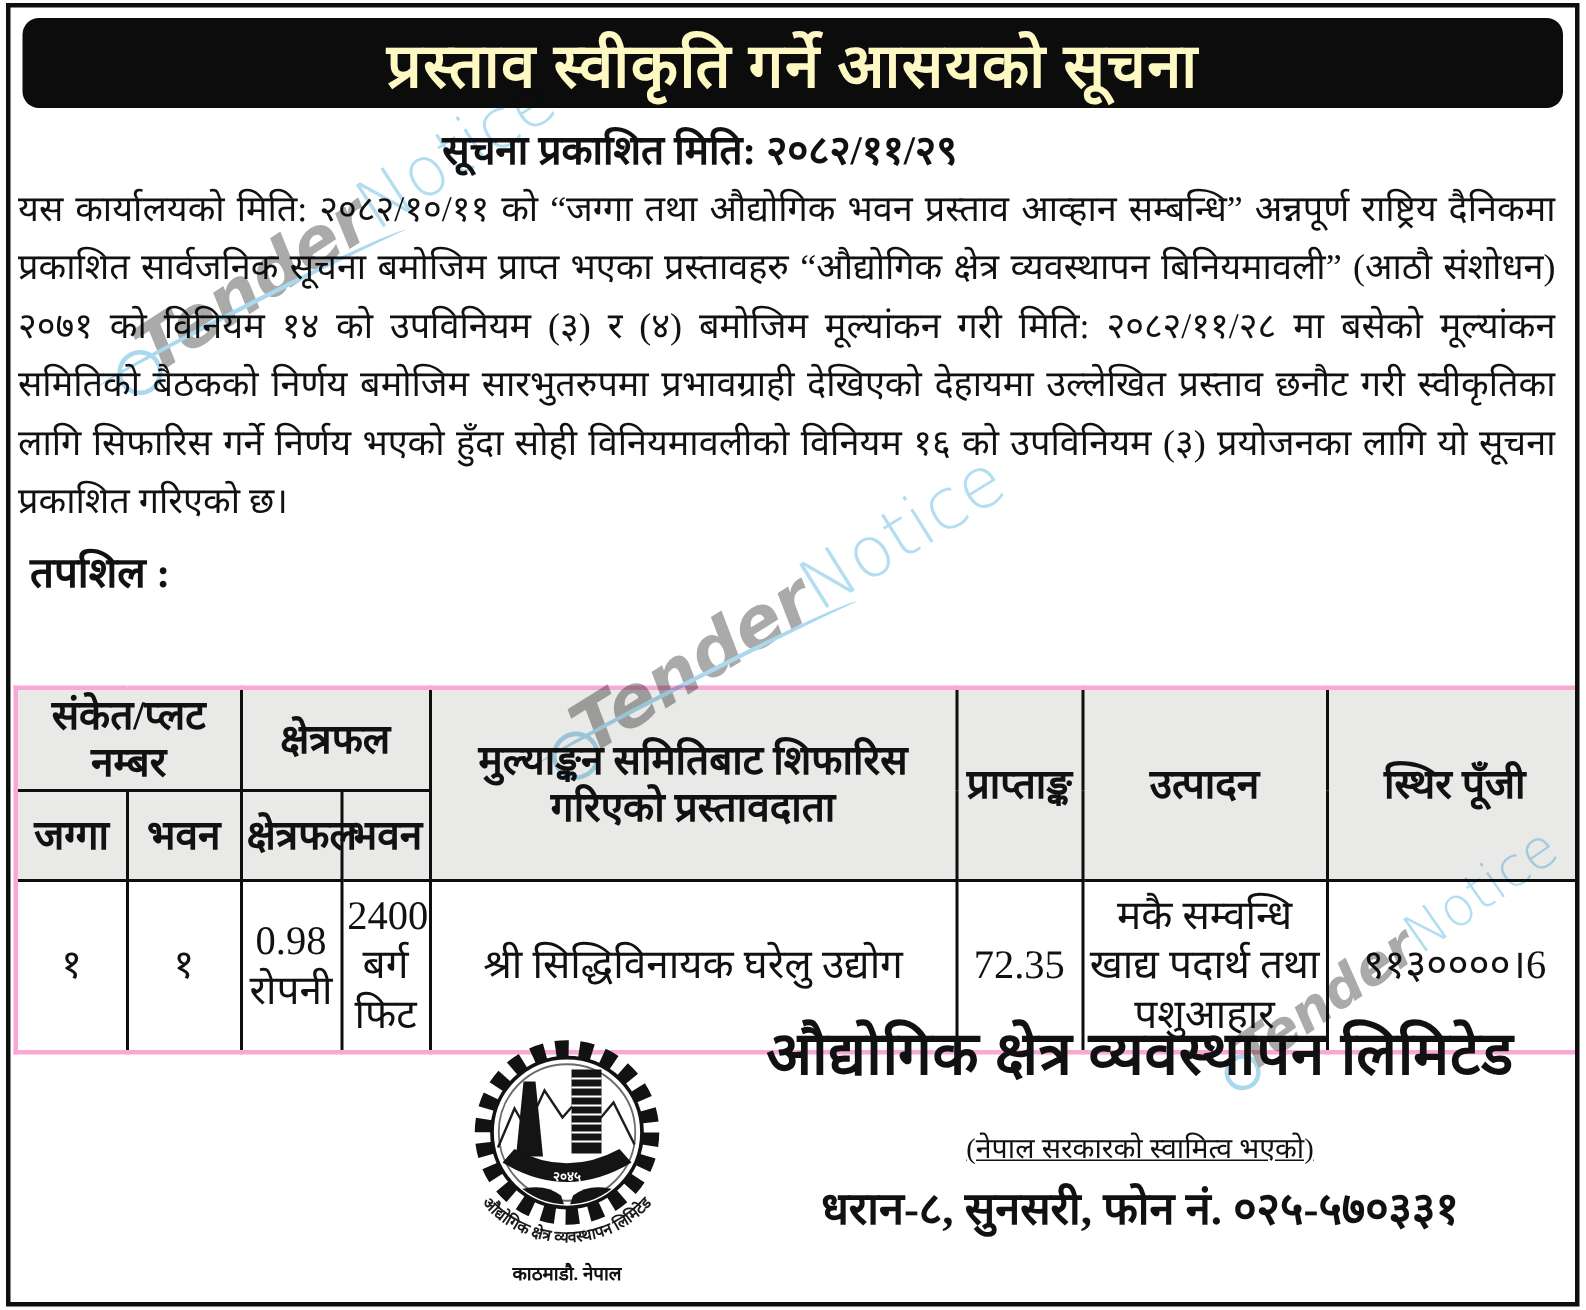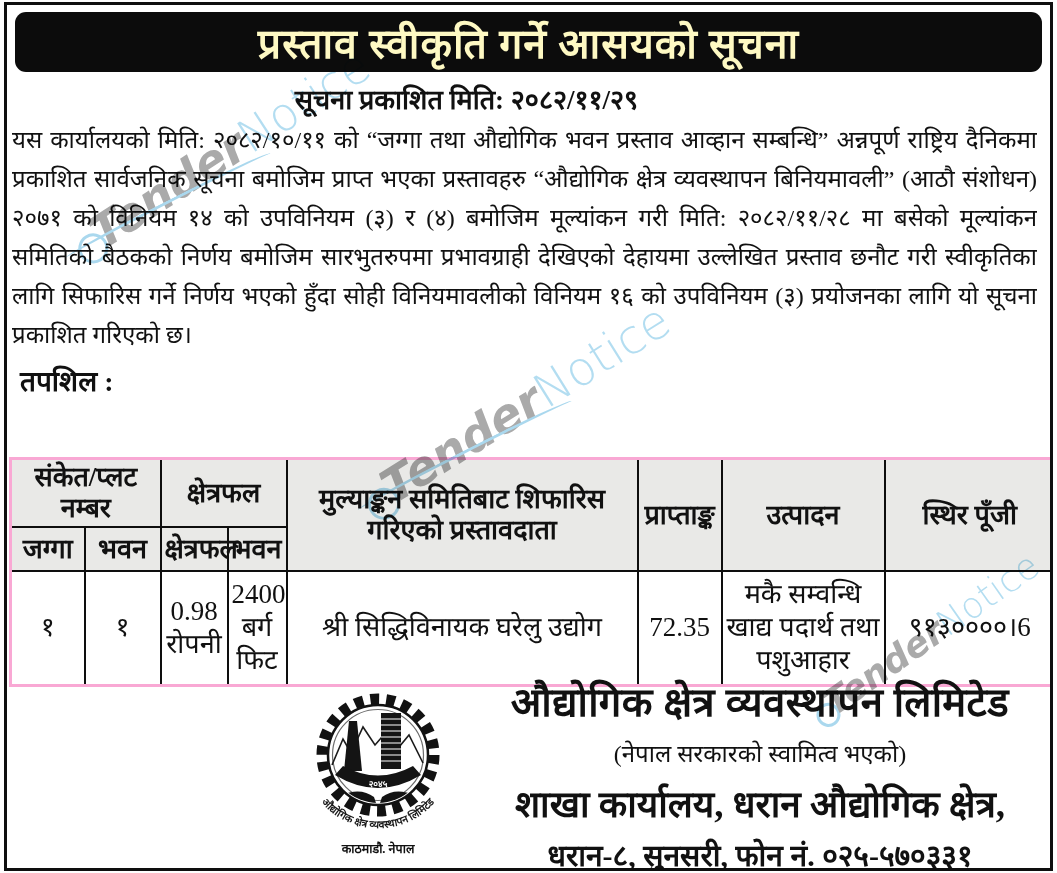--- a/index.html
+++ b/index.html
@@ -26,30 +26,30 @@
   .details-label { margin:6px 13px 12px 13px; font-size:28px; font-weight:bold; }
 
   
   table.main { position:absolute; left:2px; right:2px; top:452px;
                width:calc(100% - 4px); border-collapse:collapse; table-layout:fixed;
                border:3px solid #f9a8d4; }
   table.main th, table.main td { border:2px solid #0e0e0e; text-align:center;
                vertical-align:middle; font-size:26px; line-height:31px; padding:2px 3px; }
   table.main th { background:#e9e9e7; font-weight:bold; font-size:27px; }
   tr.hdr1 th { height:40px; }
-  tr.hdr2 th { height:44px; }
+  tr.hdr2 th { height:60px; }
   tr.data td { height:114px; background:#fff; font-size:27px; line-height:33px; }
   td.cap { text-align:left; padding-left:4px; }
 
   
   .footer { position:absolute; left:0; right:0; top:652px; bottom:0; }
   .logo { position:absolute; left:276px; top:18px; }
   .org-block { position:absolute; left:462px; top:16px; width:582px; text-align:center; }
   .org-name   { font-size:40px; font-weight:900; letter-spacing:0.5px; }
-  .ownership  { font-size:24px; margin-top:8px; }
+  .ownership  { font-size:19px; margin-top:24px;text-decoration:underline; }
   .branch     { font-size:37px; font-weight:900; margin-top:8px; }
   .address    { font-size:30px; font-weight:600; margin-top:6px; }
 
   
   .wm { position:absolute; display:flex; align-items:center; white-space:nowrap;
         font-family:"DejaVu Sans","Liberation Sans",sans-serif;
         mix-blend-mode:multiply; opacity:0.75; pointer-events:none; z-index:9; }
   .wm .o { display:inline-block; border:3px solid #8ecbe8; border-radius:50%;
            margin-right:-8px; }
   .wm .tender { color:#8d8d8d; font-weight:bold; font-style:italic; }
@@ -151,21 +151,20 @@
           <path id="ringpath" d="M 24,54 A 75,75 0 1 0 166,54" fill="none"></path>
           <text font-size="10.5" font-weight="bold" fill="#1a1a1a">
             <textPath href="#ringpath" startOffset="50%" text-anchor="middle">औद्योगिक क्षेत्र व्यवस्थापन लिमिटेड</textPath>
           </text>
           <text x="95" y="178" text-anchor="middle" font-size="12.5" font-weight="bold" fill="#111">काठमाडौ. नेपाल</text>
         </svg>
       </div>
       <div class="org-block">
         <div class="org-name">औद्योगिक क्षेत्र व्यवस्थापन लिमिटेड</div>
         <div class="ownership">(नेपाल सरकारको स्वामित्व भएको)</div>
-        <div class="branch">शाखा कार्यालय, धरान औद्योगिक क्षेत्र,</div>
         <div class="address">धरान-८, सुनसरी, फोन नं. ०२५-५७०३३१</div>
       </div>
     </div>
 
   </div>
 
   <div class="wm wm1">
     <span class="o"></span>
     <span class="tender">Tender</span>
     <span class="notice">Notice</span>

